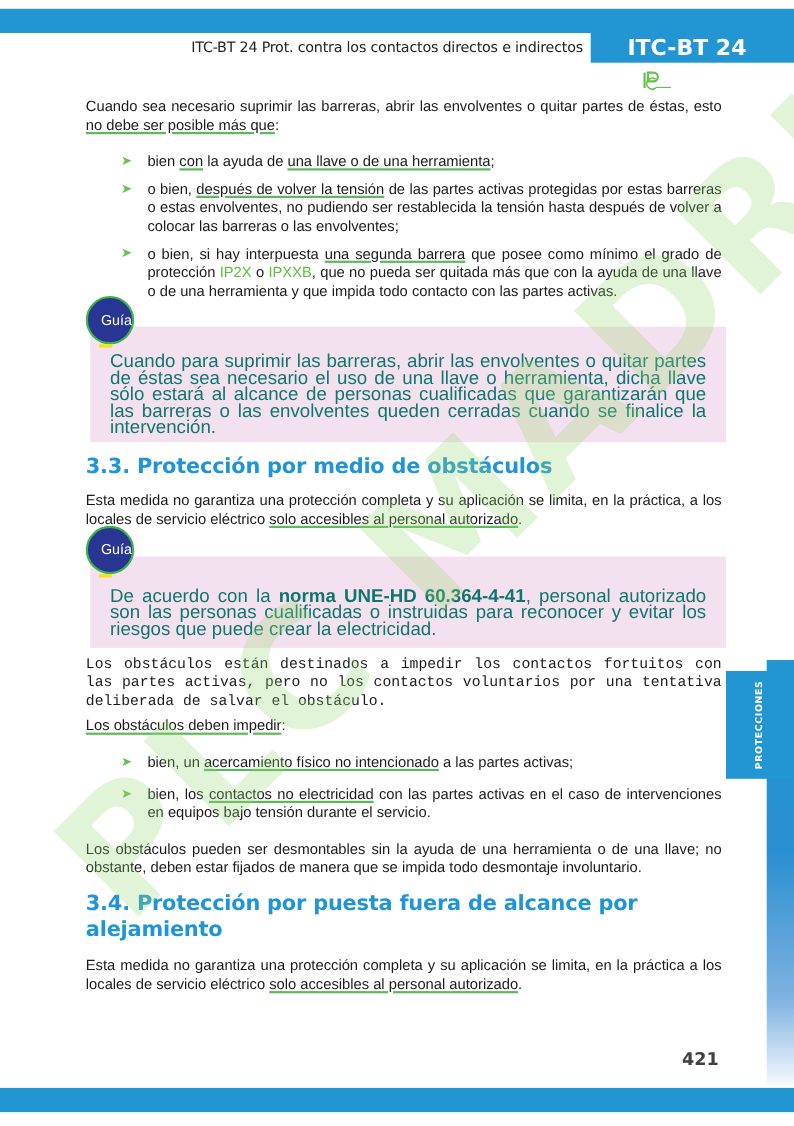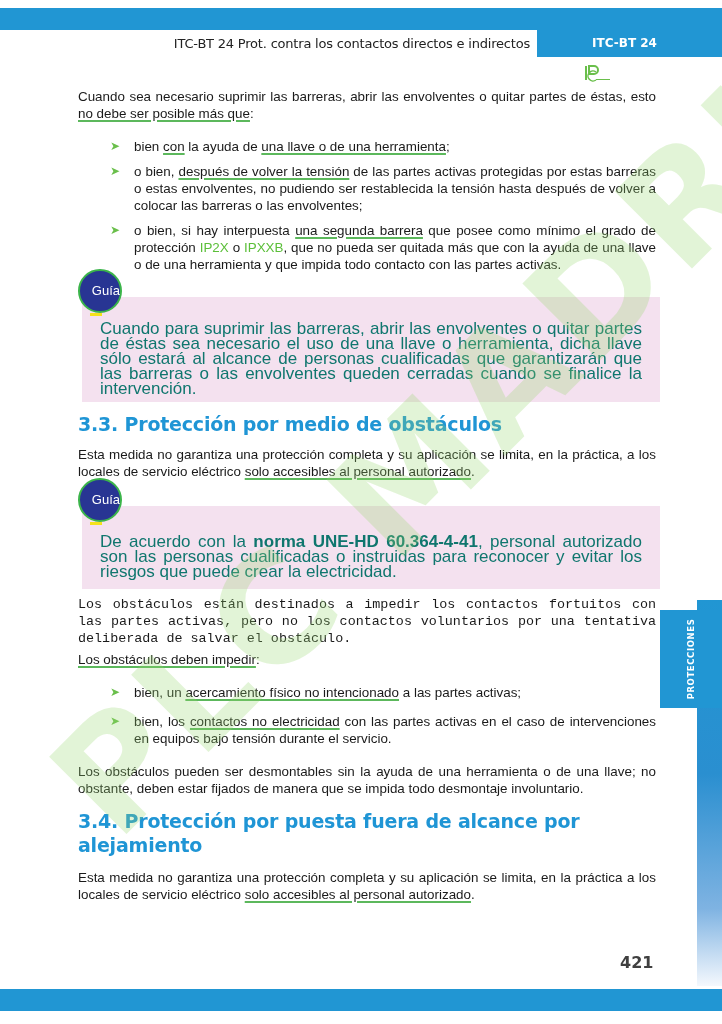--- a/index.html
+++ b/index.html
@@ -1,20 +1,20 @@
 <!DOCTYPE html>
 <html><head>
 <meta charset="utf-8">
 <style>
   html, body { margin:0; padding:0; }
   body { width:722px; height:1024px; position:relative; background:#ffffff; overflow:hidden;
          font-family:"Liberation Sans", sans-serif; color:#1a1a1a; }
   .top-bar { position:absolute; left:0; top:8px; width:722px; height:22px; background:#2196d3; }
   .header-tab { position:absolute; left:537px; top:30px; width:185px; height:27px; background:#2196d3;
-                color:#fff; font-family:"DejaVu Sans", sans-serif; font-weight:bold; font-size:12px;
+                color:#fff; font-family:"DejaVu Sans", sans-serif; font-weight:bold; font-size:20px;
                 line-height:27px; text-align:center; padding-right:10px; box-sizing:border-box; }
   .header-title { position:absolute; right:192px; top:36px; font-family:"DejaVu Sans", sans-serif;
                   font-size:13px; color:#222; letter-spacing:-0.2px; }
   .logo { position:absolute; left:582px; top:64px; width:30px; height:20px; }
   .side-strip { position:absolute; left:697px; top:600px; width:25px; height:386px;
                 background:linear-gradient(to bottom, #2196d3 0%, #2a8fd0 45%, #7fb3e2 80%, #f4f8fd 100%); }
   .side-tab { position:absolute; left:660px; top:610px; width:62px; height:98px; background:#2196d3; }
   .side-tab-label { position:absolute; left:0; top:0; width:62px; height:98px; }
   .side-tab-label span { position:absolute; left:50%; top:50%; transform:translate(-50%,-50%) rotate(-90deg);
                          color:#fff; font-family:"DejaVu Sans", sans-serif; font-weight:bold; font-size:8.5px;

